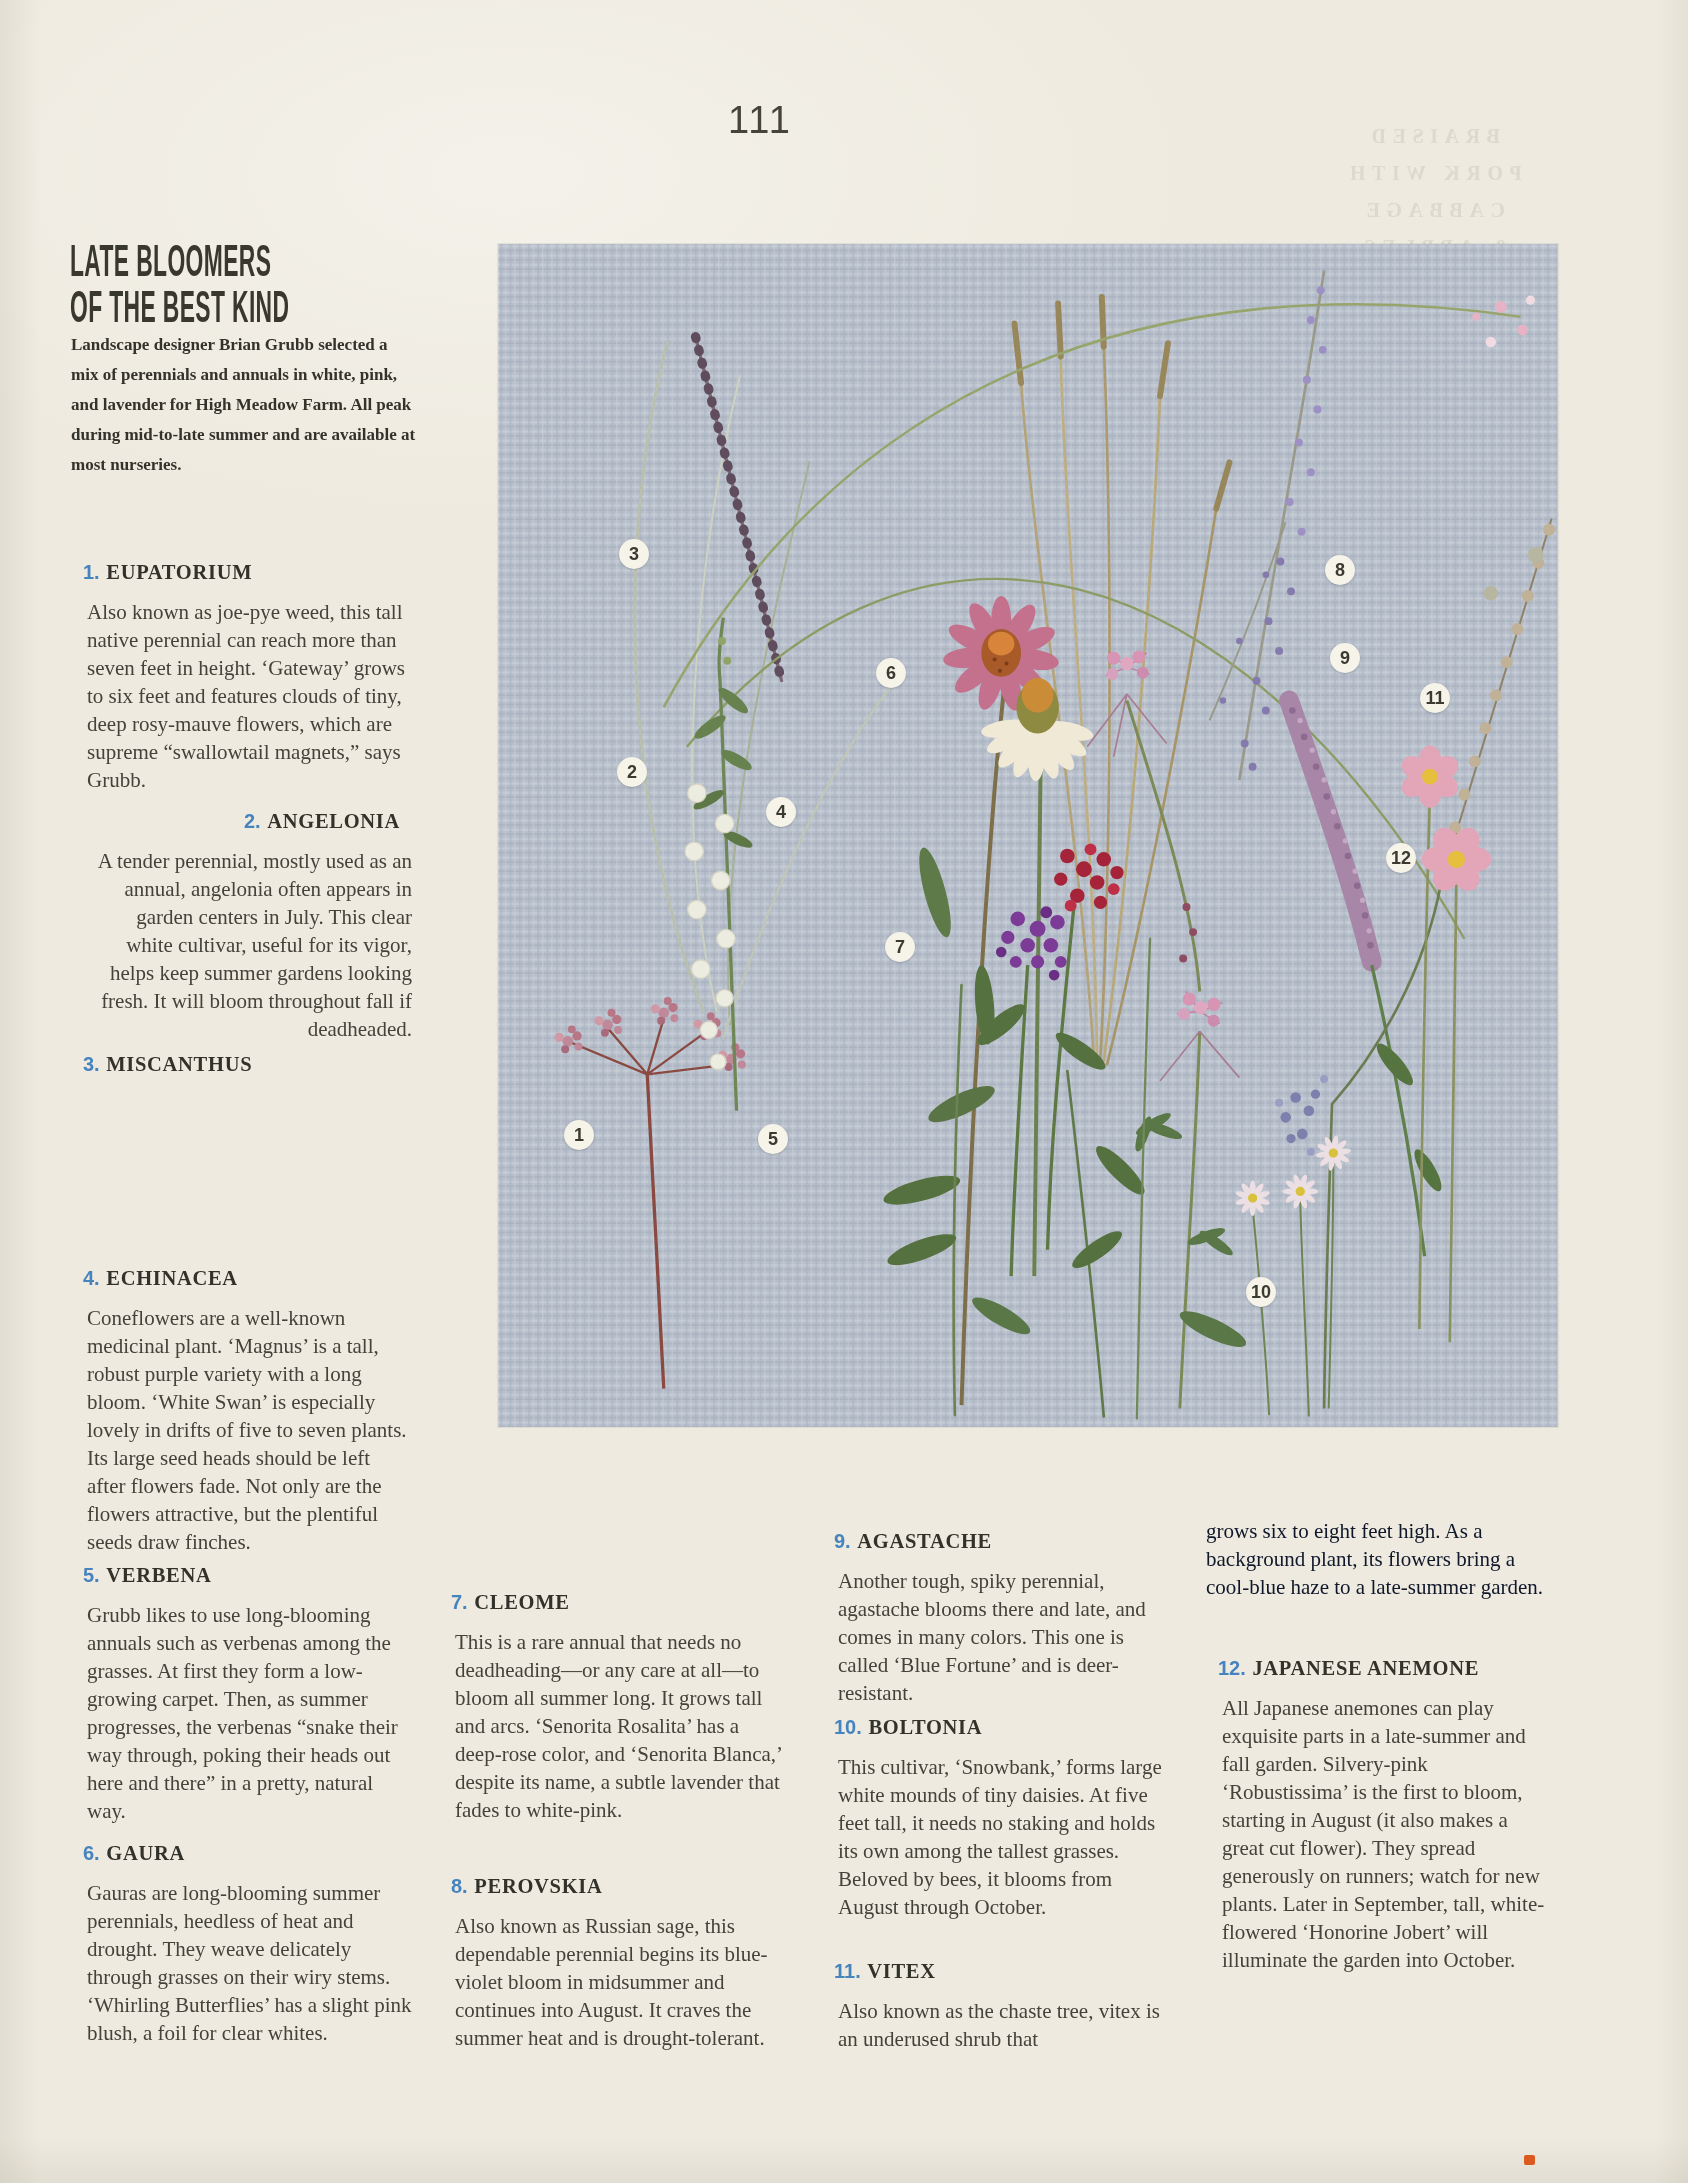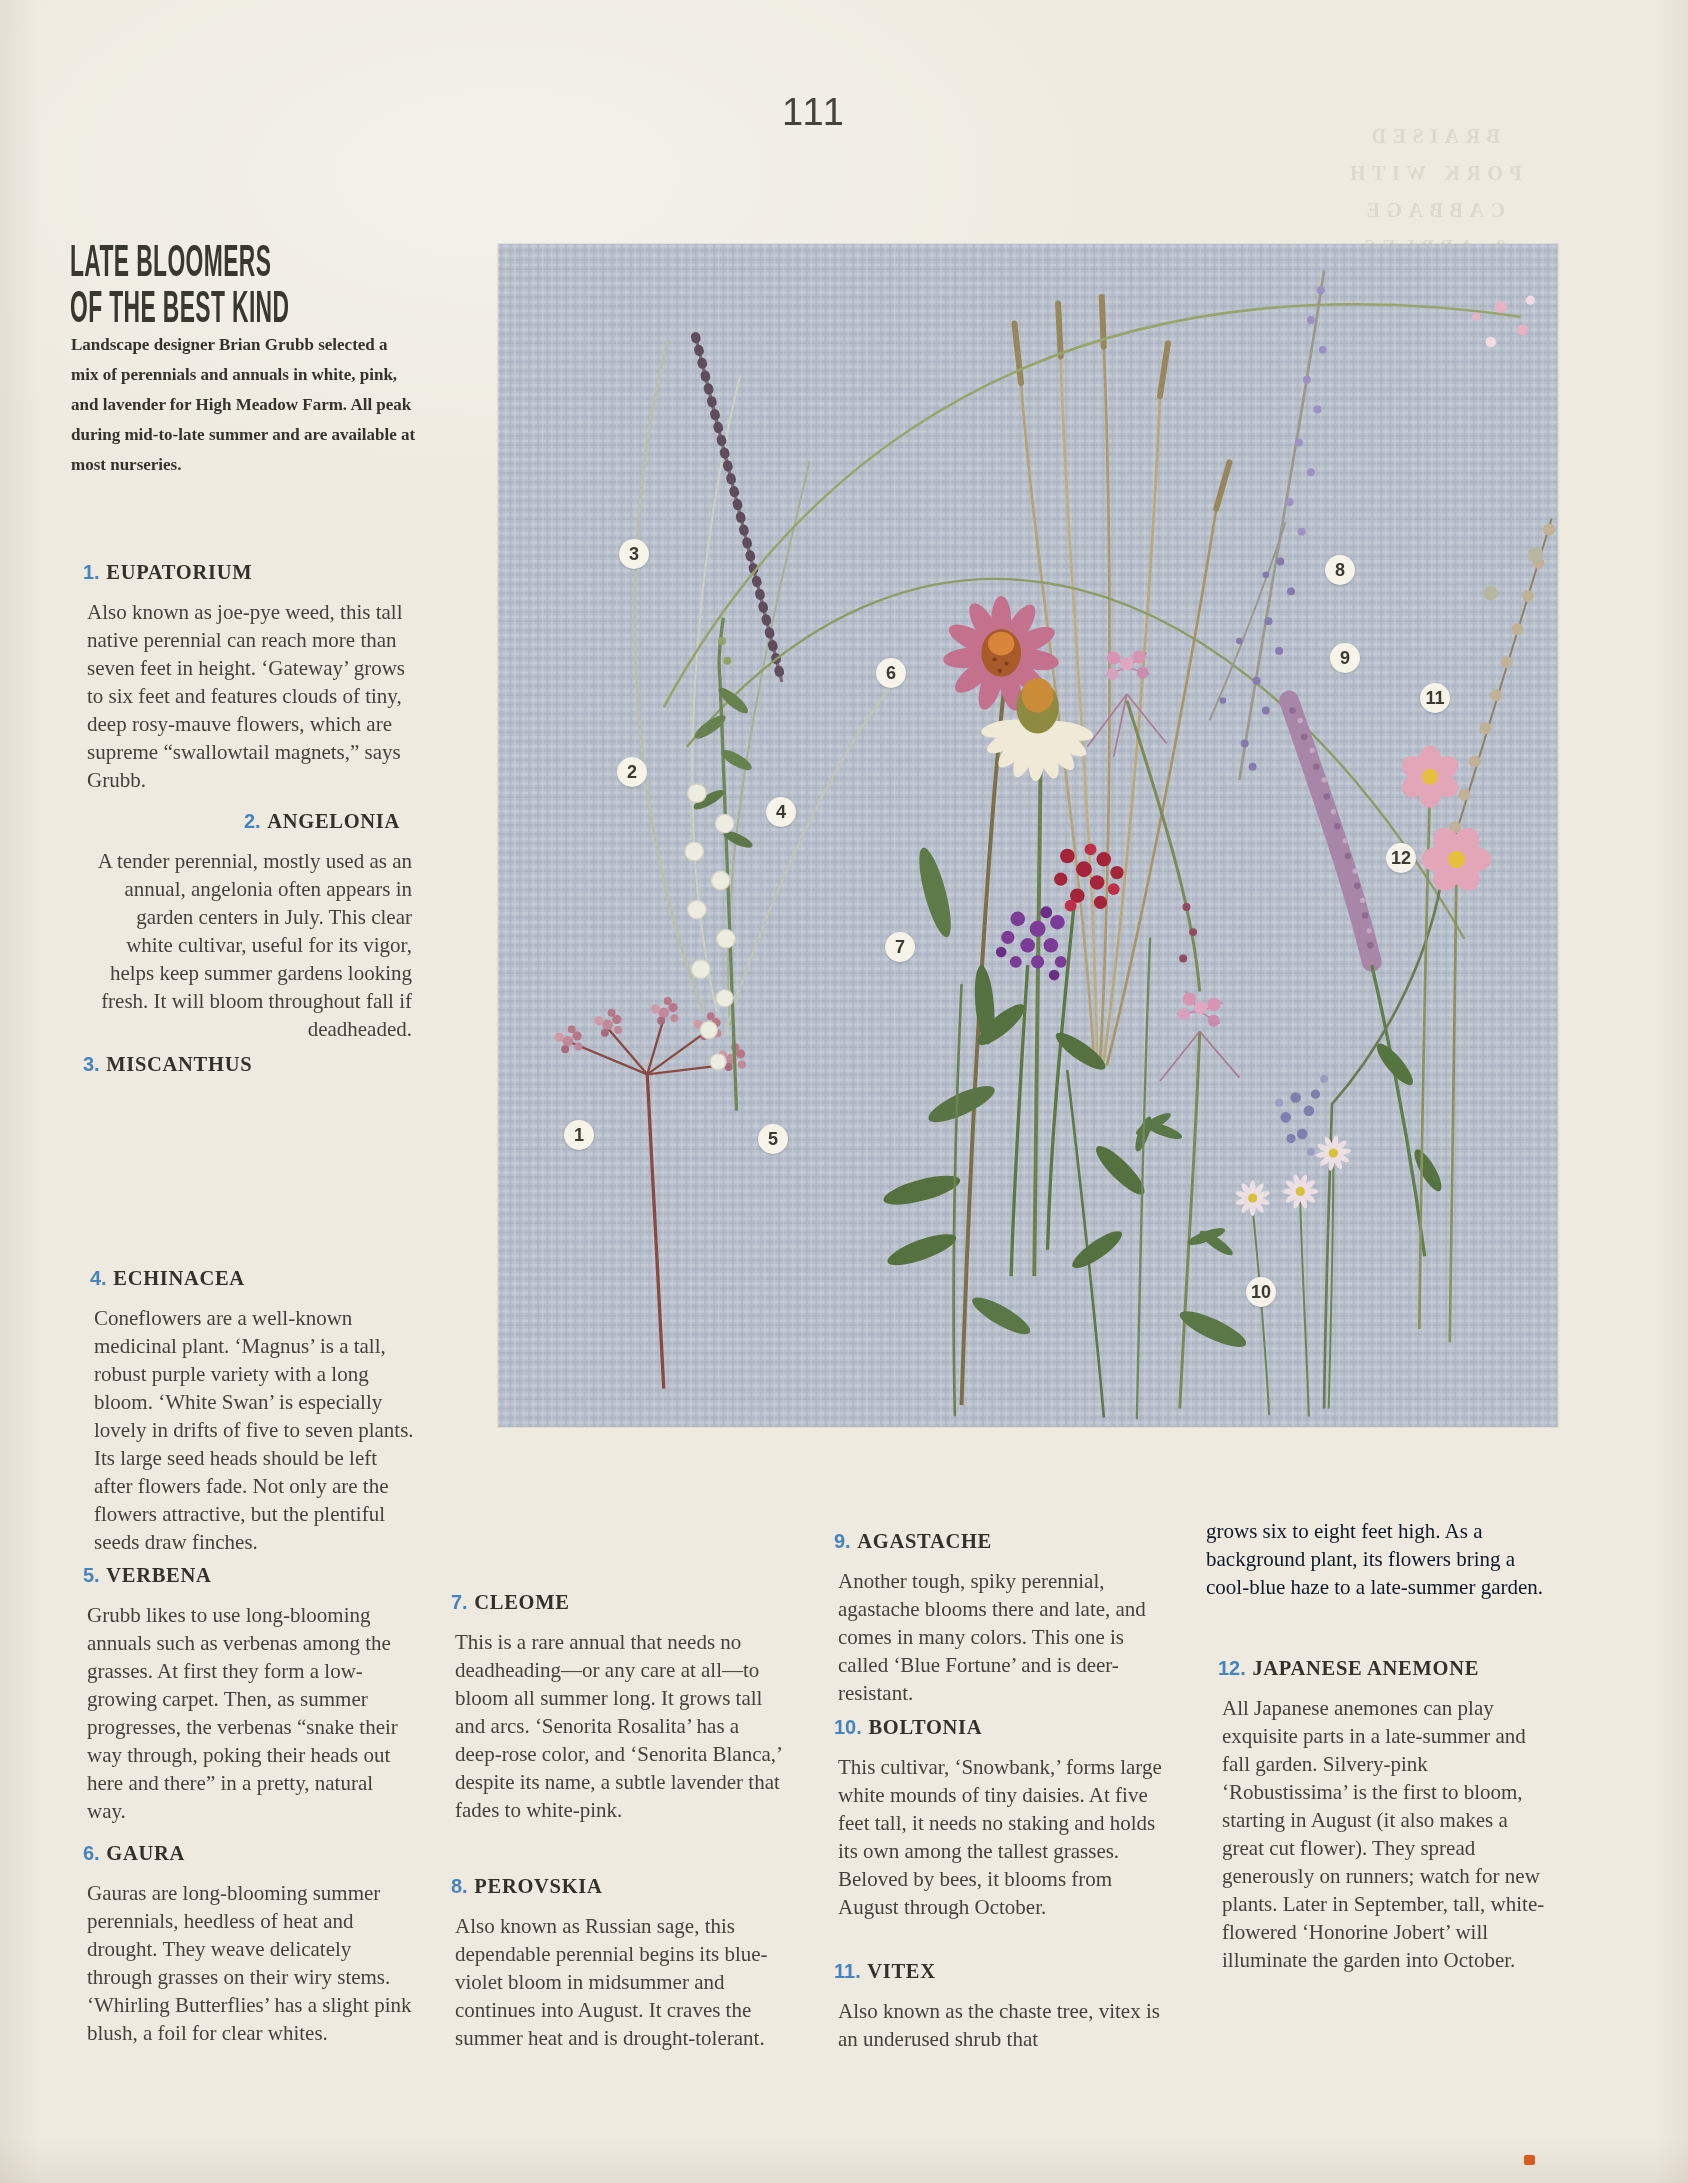--- a/index.html
+++ b/index.html
@@ -10,21 +10,21 @@
   }
   .paper-shade{
     position:absolute;inset:0;pointer-events:none;
     background:
       linear-gradient(90deg, rgba(120,112,95,.10) 0, rgba(120,112,95,0) 40px),
       linear-gradient(270deg, rgba(120,112,95,.08) 0, rgba(120,112,95,0) 33px),
       linear-gradient(0deg, rgba(120,112,95,.10) 0, rgba(120,112,95,0) 46px),
       radial-gradient(1191px 596px at 30% 8%, rgba(255,255,255,.35), rgba(255,255,255,0) 60%);
   }
   .page-number{
-    position:absolute;left:728px;top:91px;width:172px;text-align:center;
+    position:absolute;left:728px;top:99px;width:172px;
     font-family:"Liberation Sans",sans-serif;font-size:38px;font-weight:400;
     color:#45443b;letter-spacing:2px;
   }
   
   .ghost{
     position:absolute;left:1287px;top:118px;width:291px;
     transform:scaleX(-1);
     font-family:"Liberation Serif",serif;font-weight:700;
     font-size:20px;line-height:37px;letter-spacing:6.6px;
     color:rgba(125,118,100,0.15);text-align:center;
@@ -49,21 +49,21 @@
     color:#4684bf;letter-spacing:0;margin-right:6.6px;font-weight:700;
   }
   .entry p{margin:4px 0 0 16px;font-size:21px;line-height:28px;color:#44433b;}
   .cont{
     position:absolute;left:1206px;top:1517px;width:344px;
     font-size:21px;line-height:28px;color:#0f172a;margin:0;
   }
   #e1{left:71px;top:547px;width:341px;}
   #e2{left:71px;top:796px;width:341px;text-align:right;}
   #e3{left:71px;top:1039px;width:341px;}
-  #e4{left:78px;top:1253px;width:341px;}
+  #e4{left:71px;top:1253px;width:341px;}
   #e5{left:71px;top:1550px;width:341px;}
   #e6{left:71px;top:1828px;width:341px;}
   #e7{left:439px;top:1577px;width:347px;}
   #e8{left:439px;top:1861px;width:347px;}
   #e9{left:822px;top:1516px;width:347px;}
   #e10{left:822px;top:1702px;width:347px;}
   #e11{left:822px;top:1946px;width:347px;}
   #e12{left:1206px;top:1643px;width:344px;}
   .photo{
     position:absolute;left:498px;top:244px;width:1060px;height:1183px;

